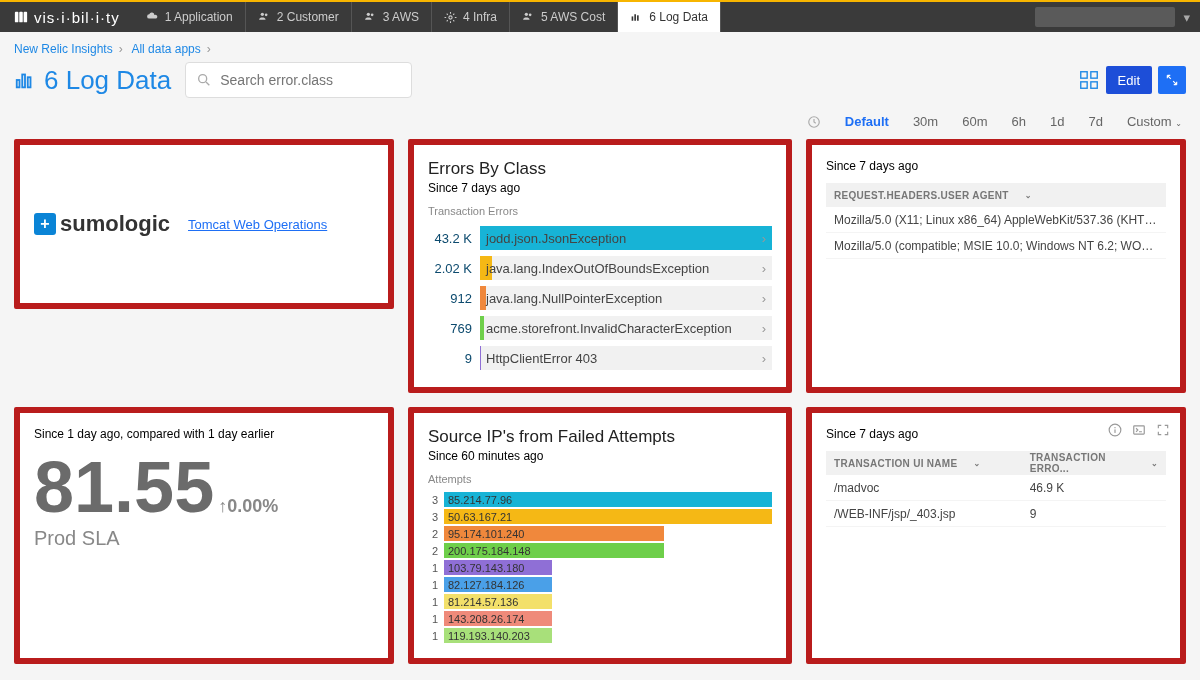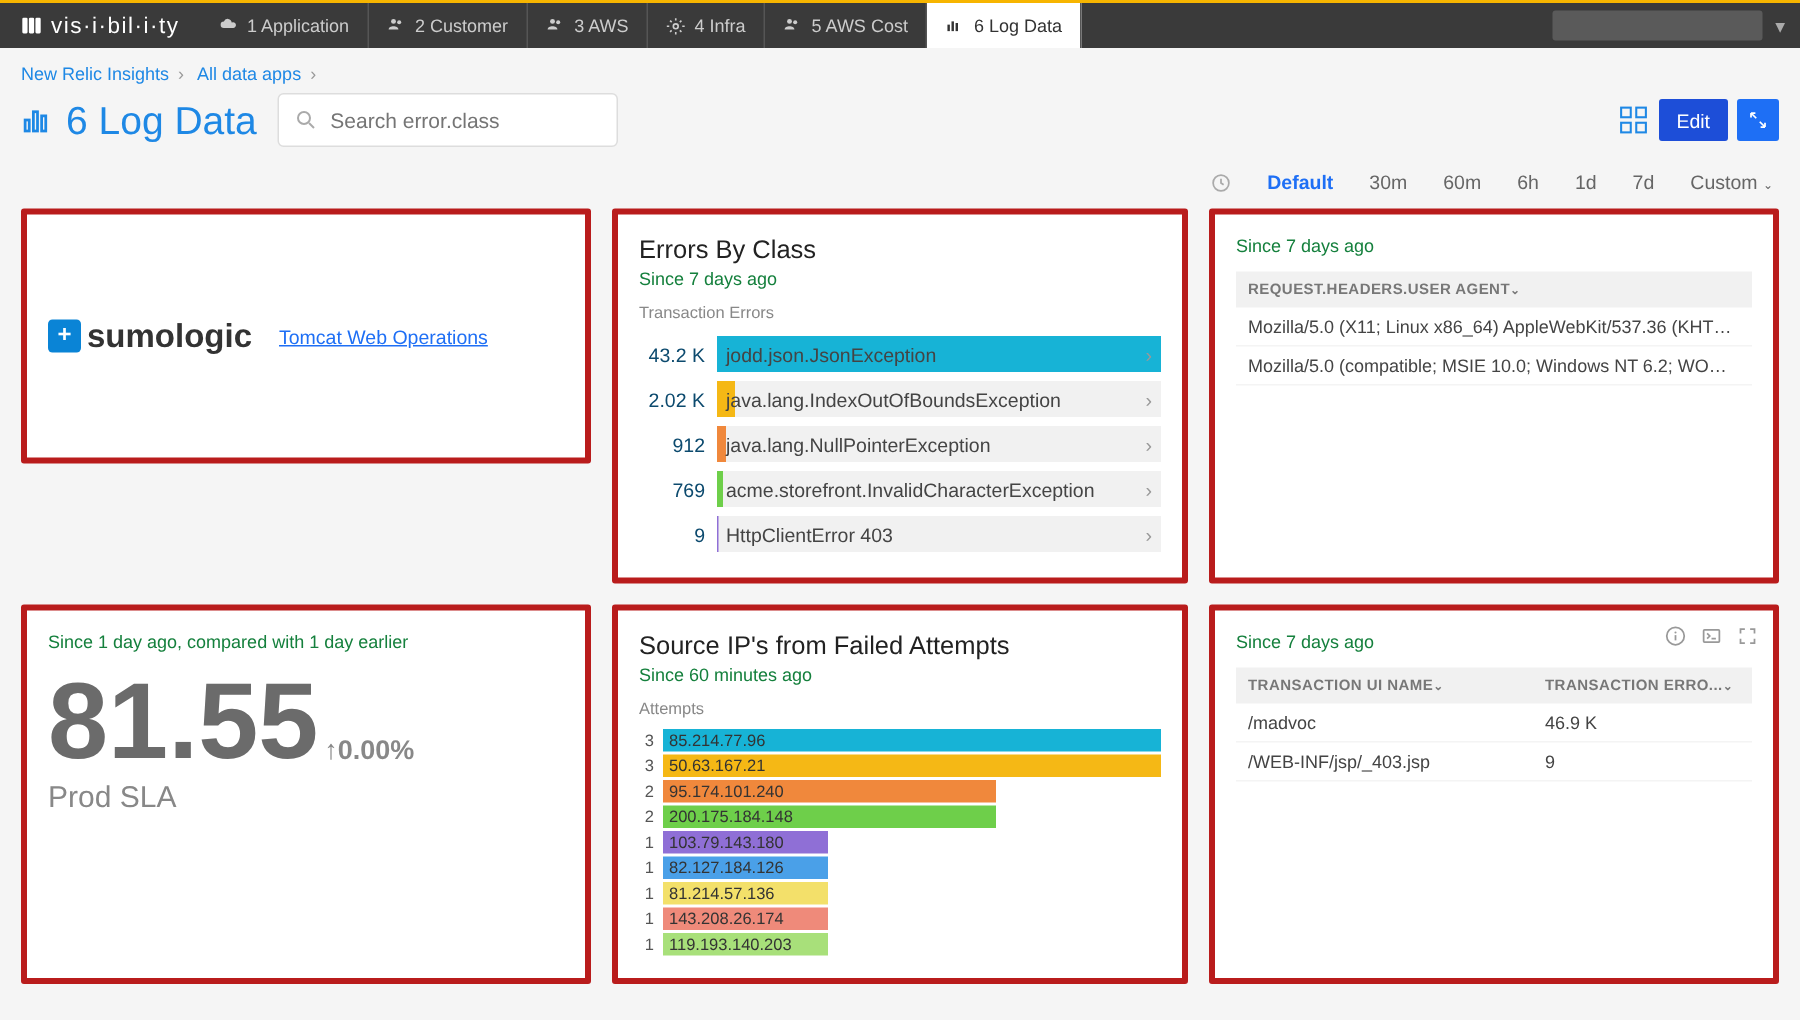--- a/index.html
+++ b/index.html
@@ -23,36 +23,36 @@
 .search svg{width:16px;height:16px}
 .search input{border:none;outline:none;flex:1;font-size:14px;color:#666}
 .tb-right{margin-left:auto;display:flex;align-items:center;gap:6px}
 .grid-ic{width:22px;height:22px;color:#1e88e5}
 .edit-btn{background:#1d4ed8;color:#fff;border:none;height:28px;padding:0 12px;border-radius:2px;font-size:13px;cursor:pointer}
 .exp-btn{background:#1e6ff5;color:#fff;width:28px;height:28px;border:none;border-radius:2px;display:flex;align-items:center;justify-content:center;cursor:pointer}
 .timerange{display:flex;justify-content:flex-end;align-items:center;gap:24px;padding:6px 18px 10px;font-size:13px;color:#666}
 .timerange .def{color:#1e6ff5;font-weight:600}
 .timerange svg{width:14px;height:14px;color:#aaa}
 .grid{display:grid;grid-template-columns:380px 1fr 380px;gap:14px;padding:0 14px}
-.card{background:#fff;border:4px solid #b91c1c;border-radius:2px;padding:14px;overflow:hidden}
+.card{background:#fff;border:6px solid #b91c1c;border-radius:2px;padding:14px;overflow:hidden}
 .card h3{font-size:17px;font-weight:400;color:#222;margin-bottom:2px}
-.since{font-size:12px;color:#15803d;margin-bottom:10px}
+.since{font-size:12px;color:#000000;margin-bottom:10px}
 .sub{font-size:11px;color:#888;margin-bottom:6px}
 .sumo{display:flex;align-items:center;gap:18px;height:170px}
 .sumo-logo{font-size:22px;font-weight:600;color:#333;display:flex;align-items:center;gap:4px}
 .sumo-logo .plus{background:#0a84d6;color:#fff;width:22px;height:22px;border-radius:3px;display:inline-flex;align-items:center;justify-content:center;font-size:16px;font-weight:700}
 .sumo a{color:#1e6ff5;font-size:13px;text-decoration:underline}
 .err-row{display:flex;align-items:center;height:30px;gap:8px;font-size:13px}
 .err-val{width:44px;text-align:right;color:#0c4a6e}
 .err-bar{flex:1;position:relative;height:24px;background:#f1f1f1;display:flex;align-items:center;cursor:pointer}
 .err-bar .fill{position:absolute;left:0;top:0;bottom:0}
 .err-bar .lbl{position:relative;z-index:1;padding-left:6px;color:#444;white-space:nowrap;overflow:hidden}
 .err-bar .chev{margin-left:auto;margin-right:6px;color:#999;z-index:1}
 .tbl-head{display:flex;background:#f1f1f1;height:24px;align-items:center;font-size:10px;font-weight:700;color:#777;letter-spacing:.3px}
-.tbl-head div{padding:0 8px;display:flex;align-items:center;gap:0}
+.tbl-head div{padding:0 8px;display:flex;align-items:center;gap:16px}
 .tbl-row{display:flex;height:26px;align-items:center;font-size:12px;color:#444;border-bottom:1px solid #f4f4f4}
 .tbl-row div{padding:0 8px;white-space:nowrap;overflow:hidden;text-overflow:ellipsis}
 .big-num{font-size:72px;font-weight:700;color:#6b6b6b;line-height:1;display:flex;align-items:flex-end}
 .delta{font-size:18px;color:#888;margin-left:4px;margin-bottom:8px}
 .big-lbl{font-size:20px;color:#888;font-weight:400;margin-top:4px}
 .ip-row{display:flex;align-items:center;height:17px;font-size:11px;gap:6px}
 .ip-row .cnt{width:10px;text-align:right;color:#555}
 .ip-bar{flex:1;position:relative;height:15px;display:flex;align-items:center}
 .ip-bar .fill{position:absolute;left:0;top:0;bottom:0}
 .ip-bar .lbl{position:relative;z-index:1;padding-left:4px;color:#333}

